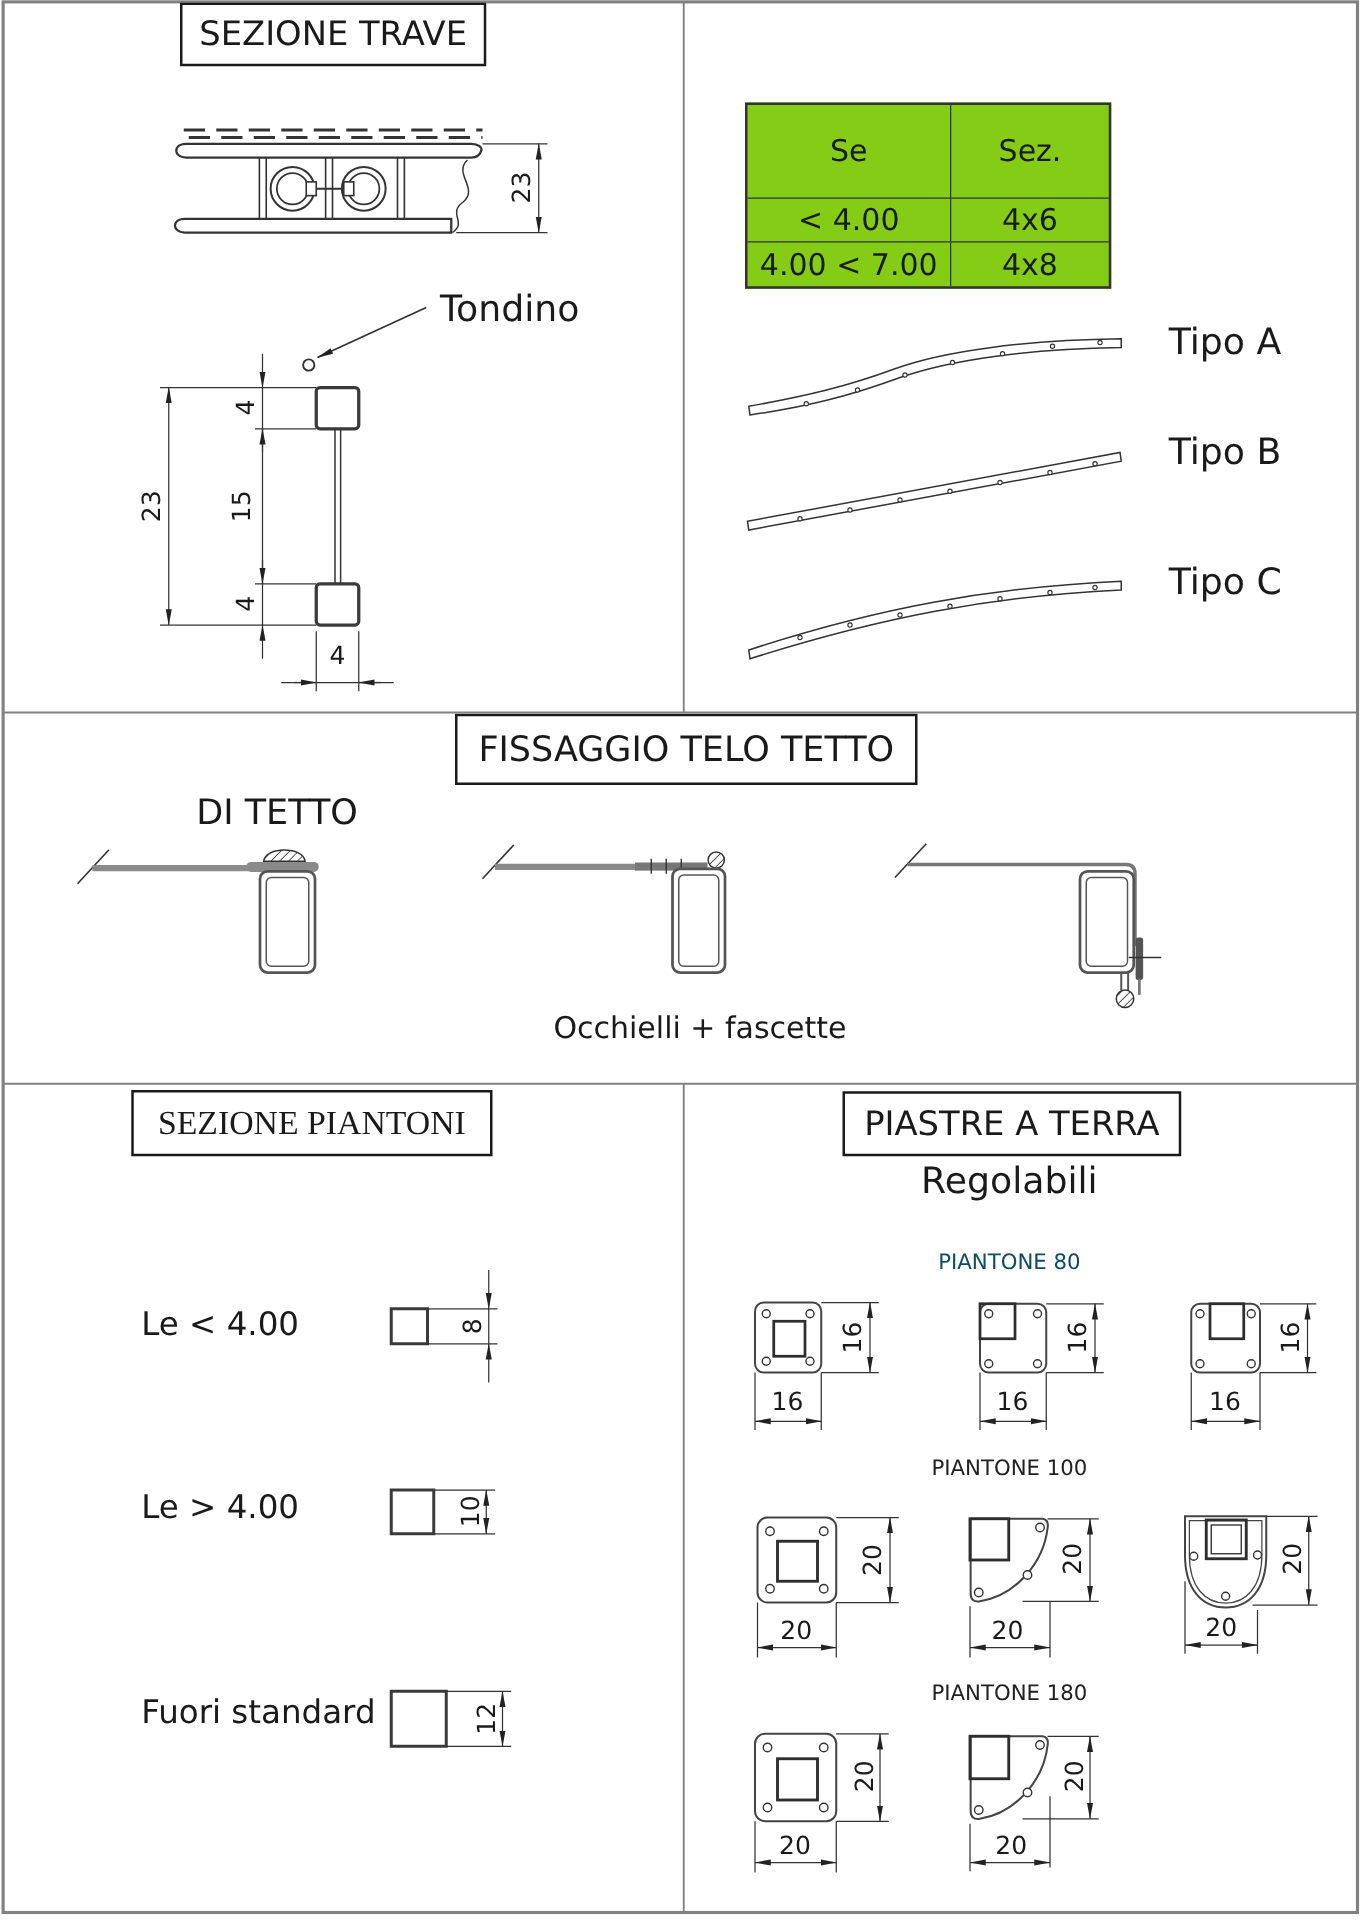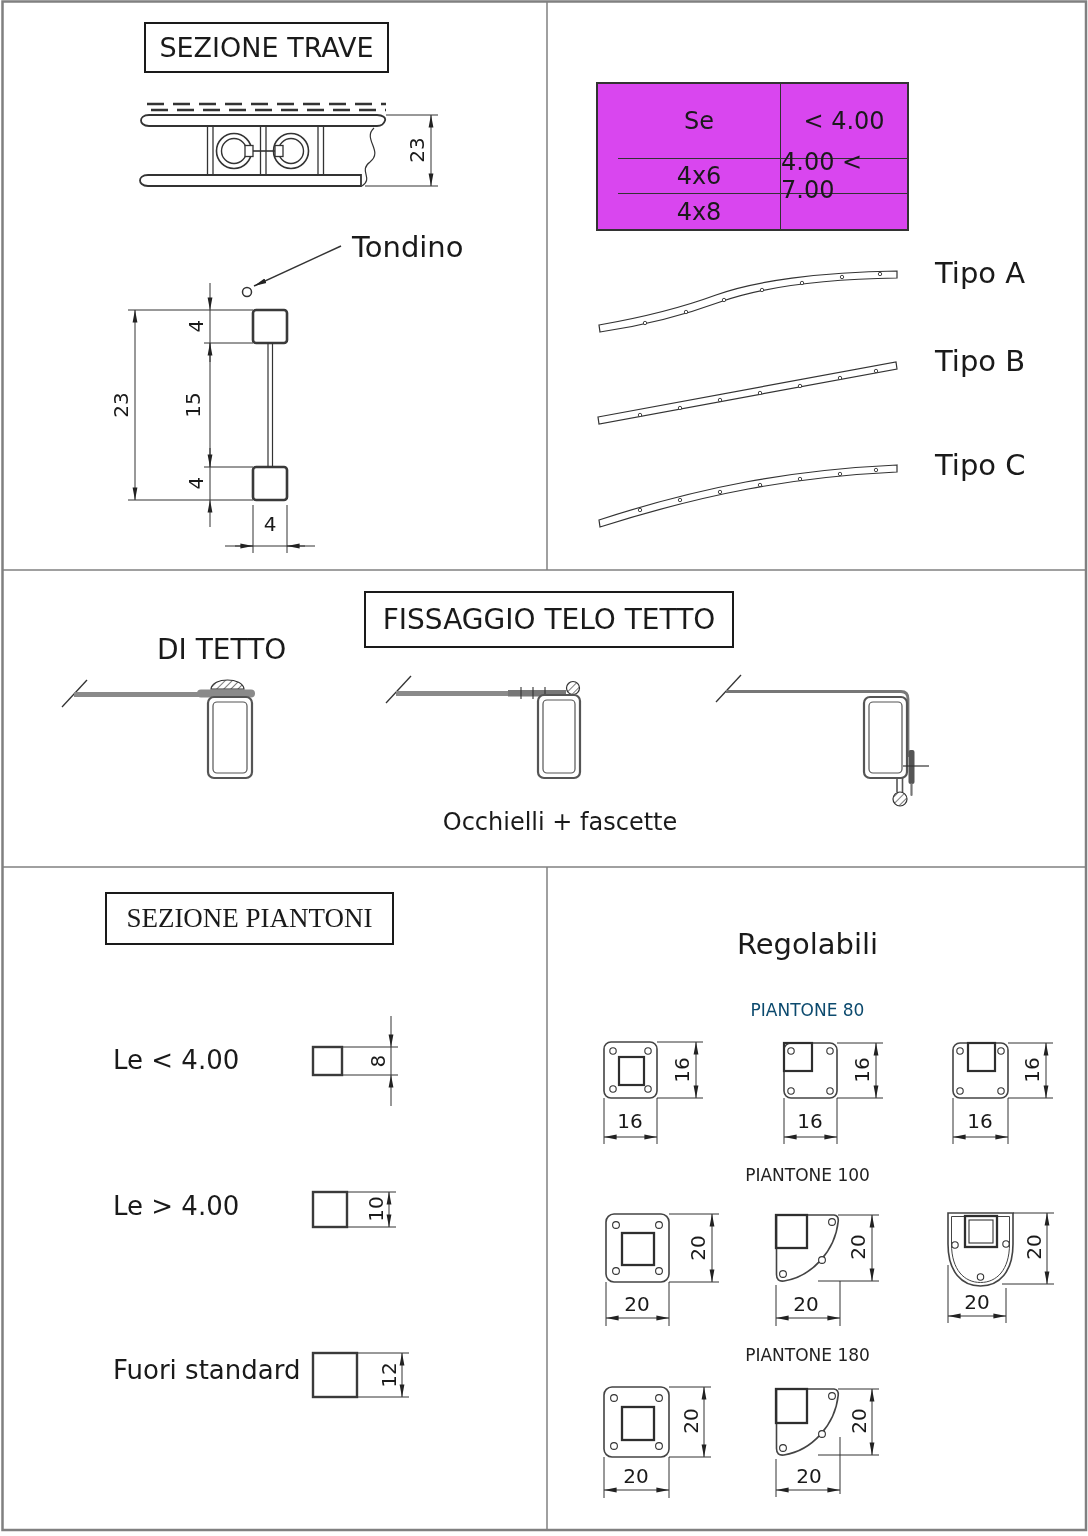--- a/index.html
+++ b/index.html
@@ -1,29 +1,29 @@
 <!DOCTYPE html>
 <html><head>
 <meta charset="utf-8">
 <style>
   html,body{margin:0;padding:0;background:#fff;}
   #root{position:relative;width:1088px;height:1536px;background:#fff;overflow:hidden;
         font-family:"DejaVu Sans","Liberation Sans",sans-serif;color:#1a1a1a;}
   svg.lw{position:absolute;left:0;top:0;}
   .titlebox{position:absolute;background:#fff;border:2px solid #1a1a1a;
             display:flex;align-items:center;justify-content:center;
-            font-size:27px;white-space:nowrap;z-index:3;margin-top:20px;}
+            font-size:27px;white-space:nowrap;z-index:3;}
   .lbl{position:absolute;white-space:nowrap;z-index:2;}
   .vdim{position:absolute;width:44px;height:22px;line-height:22px;text-align:center;
         font-size:20px;transform:rotate(-90deg);z-index:2;}
   .hdim{position:absolute;width:44px;height:22px;line-height:22px;text-align:center;
         font-size:20px;z-index:2;}
-  .tbl{position:absolute;left:596px;top:82px;z-index:2;background:#d946ef;
+  .tbl{position:absolute;left:596px;top:82px;z-index:2;background:#84cc16;
        border:2px solid #333;display:grid;grid-template-columns:163px 126px;
-       grid-template-rows:75px 35px 35px;font-size:24px;padding-left:20px;}
+       grid-template-rows:75px 35px 35px;font-size:24px;}
   .tbl .c{border-right:1.5px solid #333;border-bottom:1.5px solid #333;
           display:flex;align-items:center;justify-content:center;}
   .tbl .c:nth-child(2n){border-right:none;}
   .tbl .c:nth-child(5),.tbl .c:nth-child(6){border-bottom:none;}
 </style>
 </head>
 <body>
 
 <div id="root">
 
@@ -313,23 +313,25 @@
       <line x1="776" y1="1459" x2="776" y2="1497"></line>
           <line x1="840" y1="1437" x2="840" y2="1494"></line>
       <line x1="776" y1="1490" x2="840" y2="1490" marker-start="url(#arr)" marker-end="url(#arr)"></line>
     </g>
   </g>
 </svg>
 
 <div class="titlebox" style="left:144px;top:2px;width:241px;height:47px;">SEZIONE TRAVE</div>
 <div class="titlebox" style="left:364px;top:571px;width:366px;height:53px;font-size:28px;">FISSAGGIO TELO TETTO</div>
 <div class="titlebox" style="left:105px;top:872px;width:285px;height:49px;font-family:Liberation Serif, serif;">SEZIONE PIANTONI</div>
+<div class="titlebox" style="left:674px;top:873px;width:267px;height:48px;">PIASTRE A TERRA</div>
 
 <div class="tbl">
   <div class="c">Se</div>
+  <div class="c">Sez.</div>
   <div class="c">&lt; 4.00</div>
   <div class="c">4x6</div>
   <div class="c">4.00 &lt; 7.00</div>
   <div class="c">4x8</div>
 </div>
 
 <div class="lbl" style="left:352px;top:230px;font-size:29px;">Tondino</div>
 
 <div class="lbl" style="left:935px;top:256px;font-size:29px;">Tipo A</div>
 <div class="lbl" style="left:935px;top:344px;font-size:29px;">Tipo B</div>

